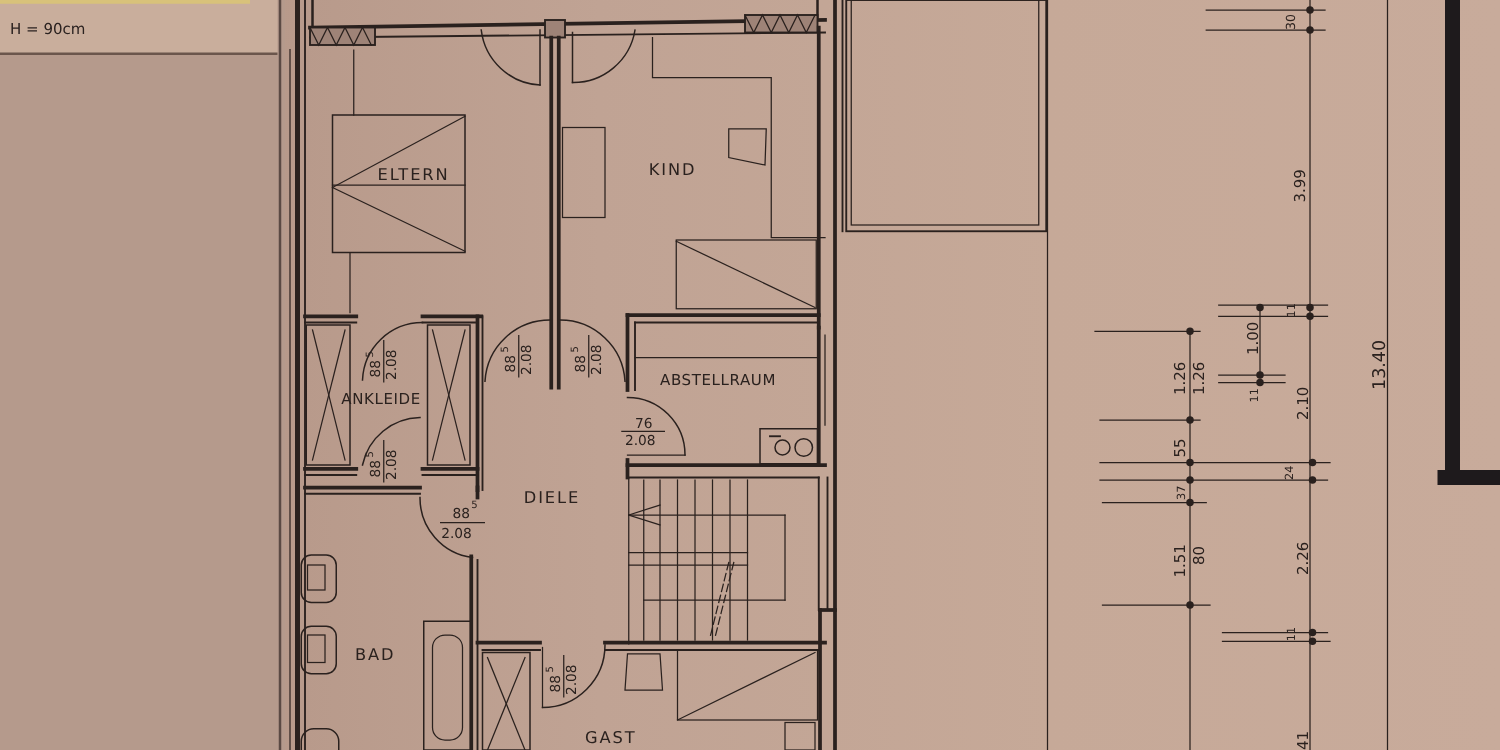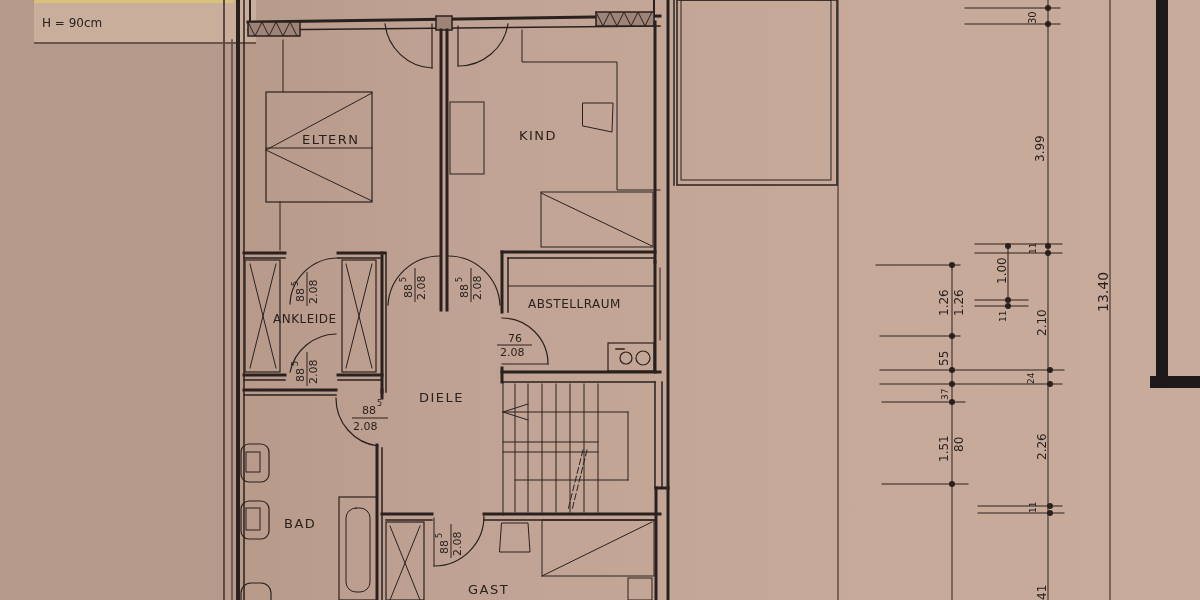--- a/index.html
+++ b/index.html
@@ -1,20 +1,20 @@
 <!DOCTYPE html>
 <html><head>
 <meta charset="utf-8">
 <style>
   html,body{margin:0;padding:0;}
   body{width:1200px;height:600px;overflow:hidden;background:#b89c8c;font-family:"DejaVu Sans",sans-serif;}
   #stage{position:relative;width:1200px;height:600px;overflow:hidden;
     background:linear-gradient(90deg,#b29486 0%,#b89a8b 20%,#c0a394 40%,#c6a998 70%,#c8ab9b 100%);}
   .left-panel{position:absolute;left:0;top:0;width:228px;height:600px;background:#b59a8c;}
-  .left-strip{position:absolute;left:0;top:0;width:222px;height:42px;background:#c9ae9c;border-bottom:2px solid #6b564c;margin-left:34px;}
+  .left-strip{position:absolute;left:0;top:0;width:222px;height:42px;background:#c9ae9c;border-bottom:2px solid #6b564c;}
   .left-strip .ylw{position:absolute;left:0;top:0;width:200px;height:3px;background:#d8c27a;}
   .hval{position:absolute;left:8px;top:16px;font-size:12px;color:#2b2220;}
   svg{position:absolute;left:0;top:0;}
   .lbl{font-family:"DejaVu Sans",sans-serif;fill:#2a211e;}
 </style>
 </head>
 <body>
 
 <div id="stage">
   <div class="left-panel"></div>

